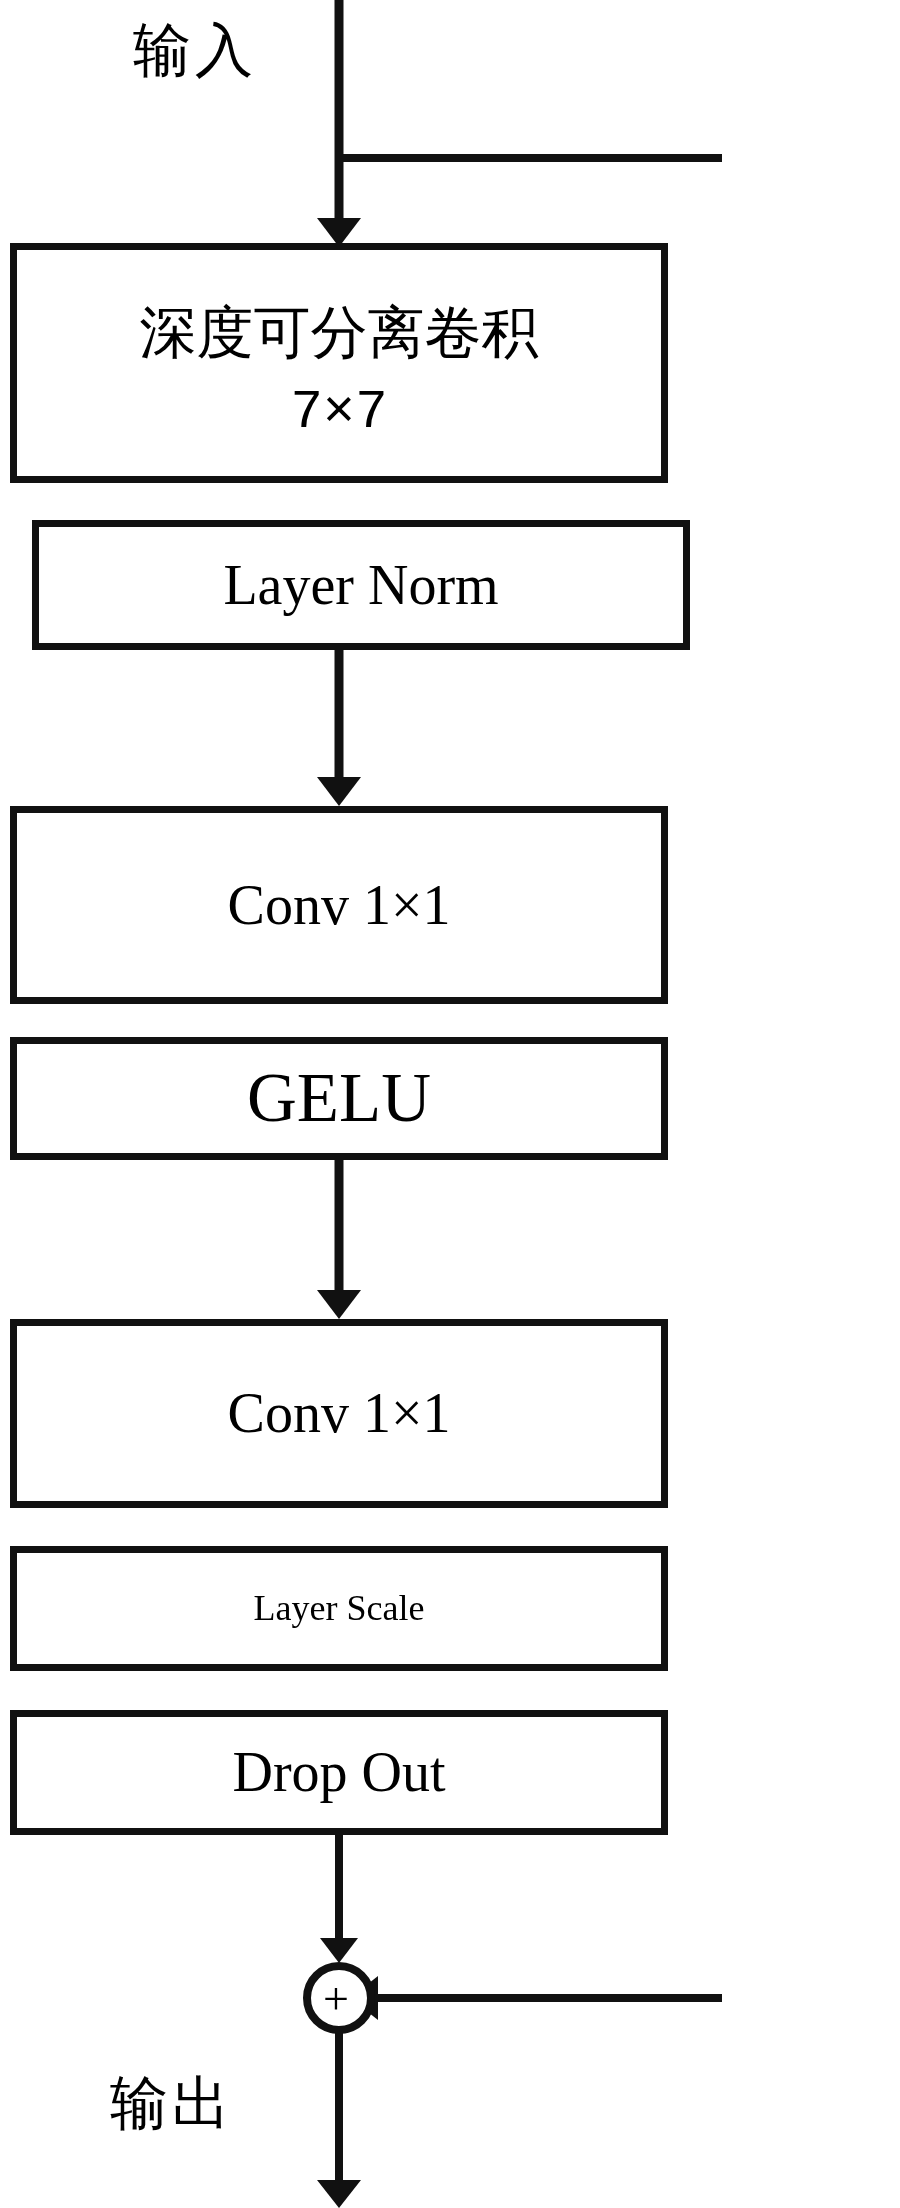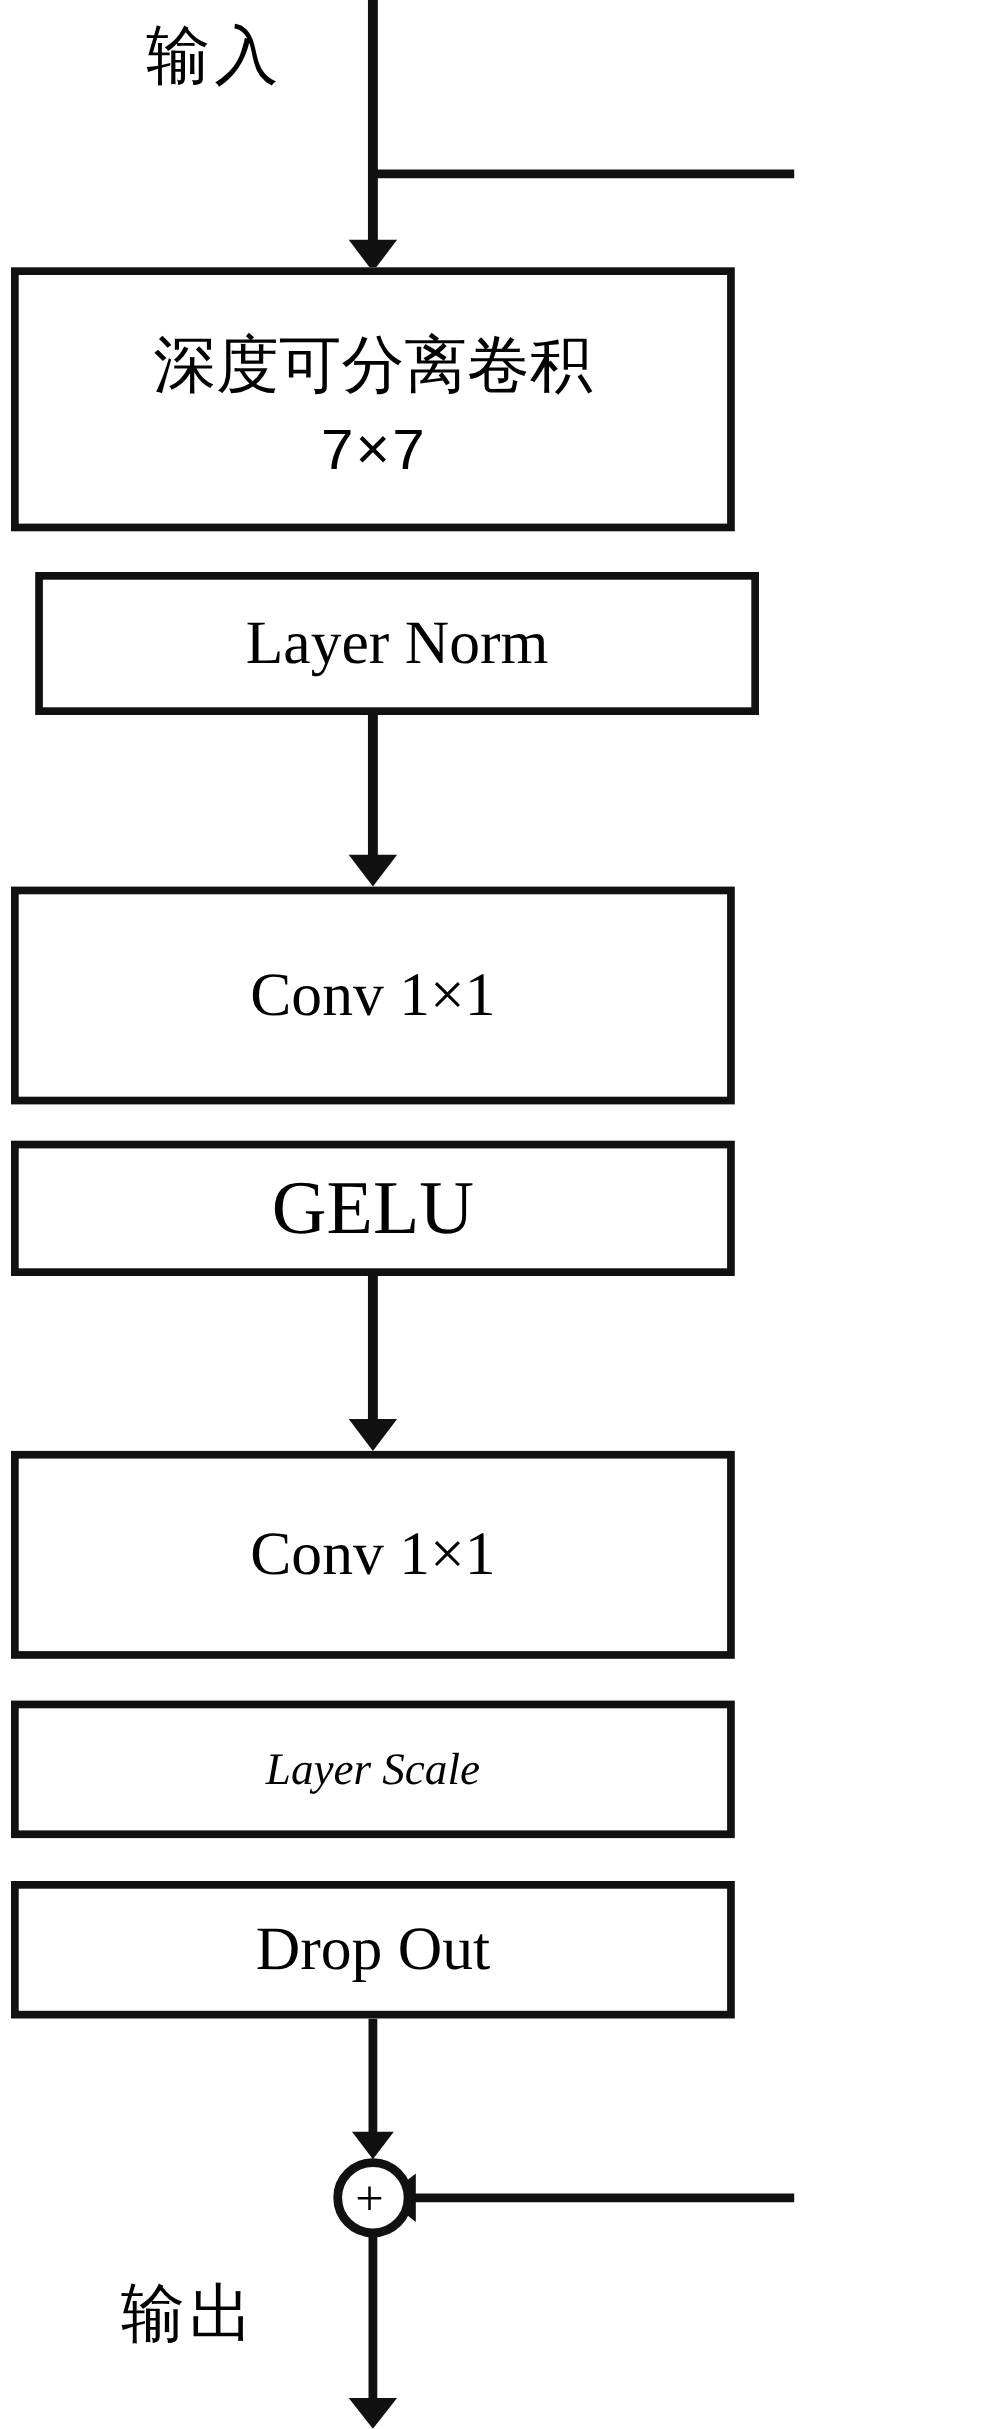--- a/index.html
+++ b/index.html
@@ -131,21 +131,21 @@
   </div>
 
   <div class="node-box" style="left:10px; top:1037px; width:658px; height:123px; font-size:69px;">
     <span class="node-label">GELU</span>
   </div>
 
   <div class="node-box" style="left:10px; top:1319px; width:658px; height:189px; font-size:56px;">
     <span class="node-label">Conv 1×1</span>
   </div>
 
-  <div class="node-box" style="left:10px; top:1546px; width:658px; height:125px; font-size:41px;font-style:italic;">
+  <div class="node-box" style="left:10px; top:1546px; width:658px; height:125px; font-size:36px;">
     <span class="node-label">Layer Scale</span>
   </div>
 
   <div class="node-box" style="left:10px; top:1710px; width:658px; height:125px; font-size:56px;">
     <span class="node-label">Drop Out</span>
   </div>
 
 </div>
 
 </body></html>

